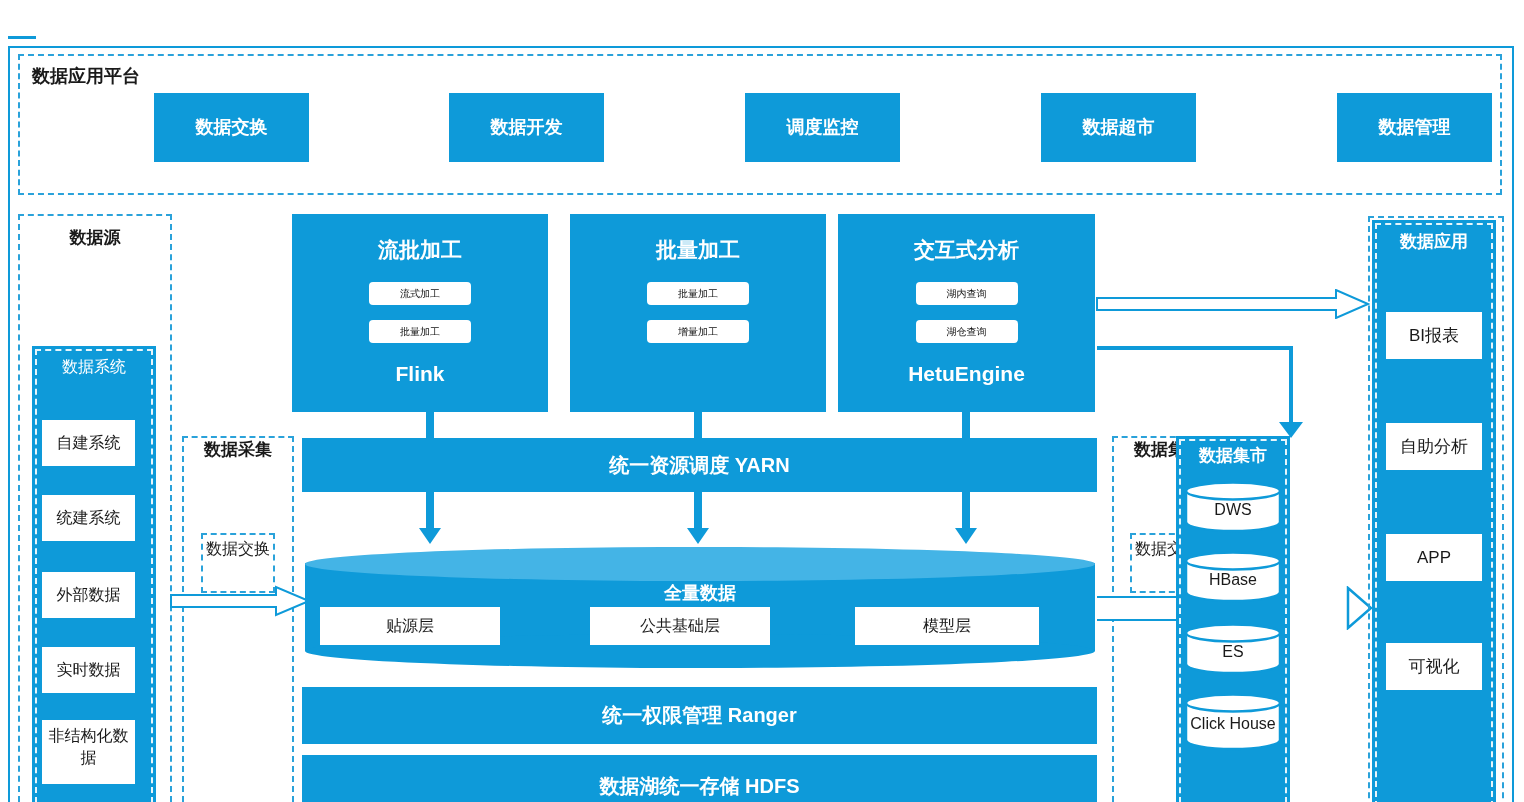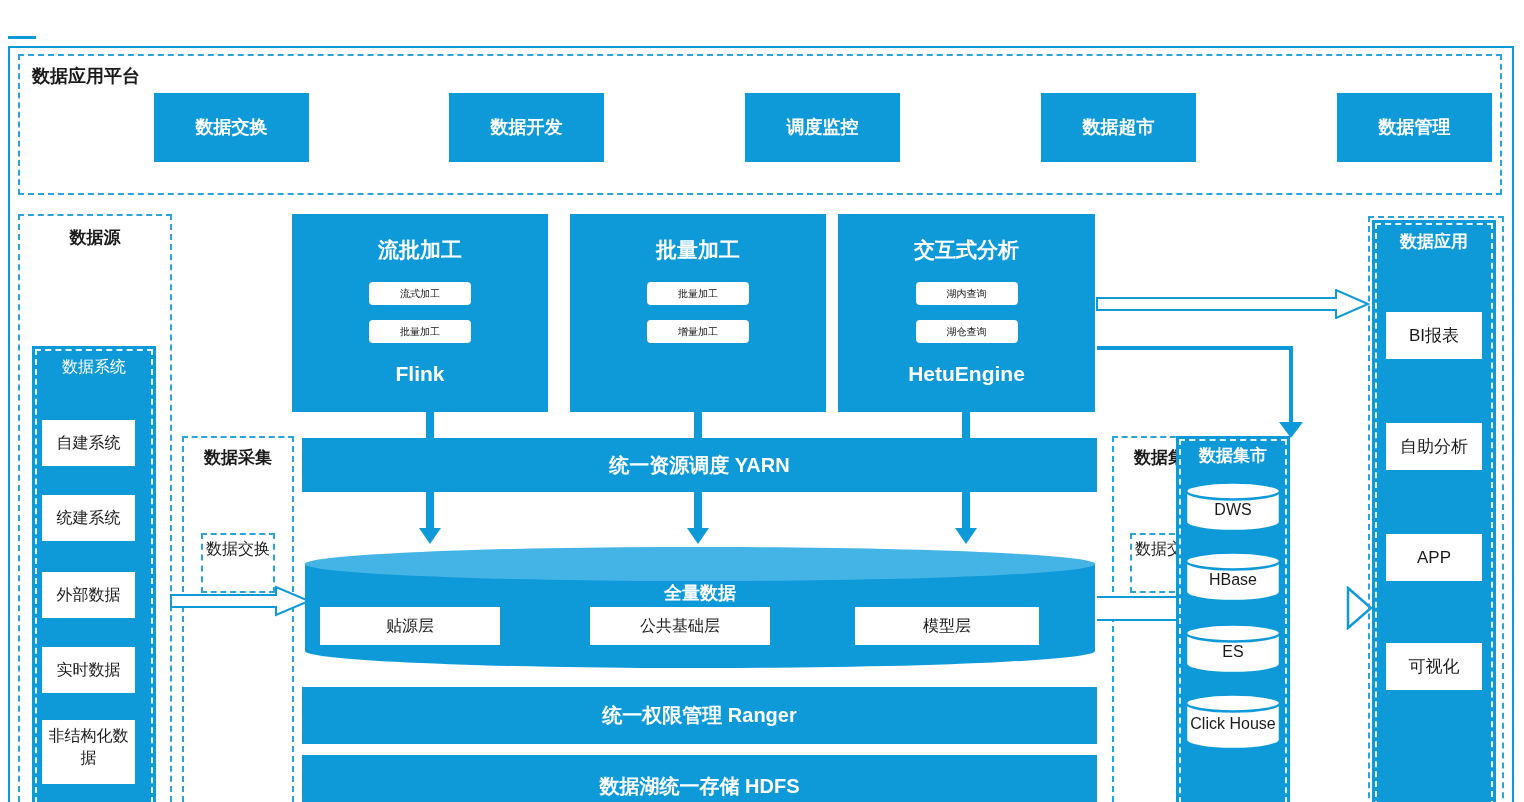--- a/index.html
+++ b/index.html
@@ -24,21 +24,21 @@
   .src-title{left:0;top:10px;width:100%;}
   .panel{background:#0e9ad9;outline:2px dashed rgba(255,255,255,.9);outline-offset:-5px;}
   .sys{left:32px;top:310px;width:124px;height:470px;}
   .sys-title{left:0;top:11px;width:100%;color:#fff;font-size:16px;text-align:center;}
   .node{background:#fff;color:#1a1a1a;text-align:center;font-size:16px;}
   .sys-item{left:10px;width:93px;height:46px;line-height:46px;}
   .sys-item.twoline{line-height:1.4;padding-top:5px;height:59px;}
 
   
   .colbox{width:108px;height:382px;}
-  .colbox .t{left:0;top:8px;width:100%;text-align:center;}
+  .colbox .t{left:0;top:0;width:100%;text-align:center;}
   .exch{width:70px;height:54px;border:2px dashed #2aa2da;background:#fff;
         font-size:16px;line-height:1.5;text-align:center;padding-top:2px;}
 
   
   .blk{top:178px;width:256px;height:198px;background:#0e9ad9;}
   .blk-title{left:0;top:22px;width:100%;text-align:center;color:#fff;font-size:21px;font-weight:bold;}
   .tag{left:50%;transform:translateX(-50%);width:102px;height:23px;background:#fff;border-radius:4px;
        font-size:10px;line-height:23px;text-align:center;color:#111;}
   .engine{left:0;top:148px;width:100%;text-align:center;color:#fff;font-size:21px;font-weight:bold;}
 

